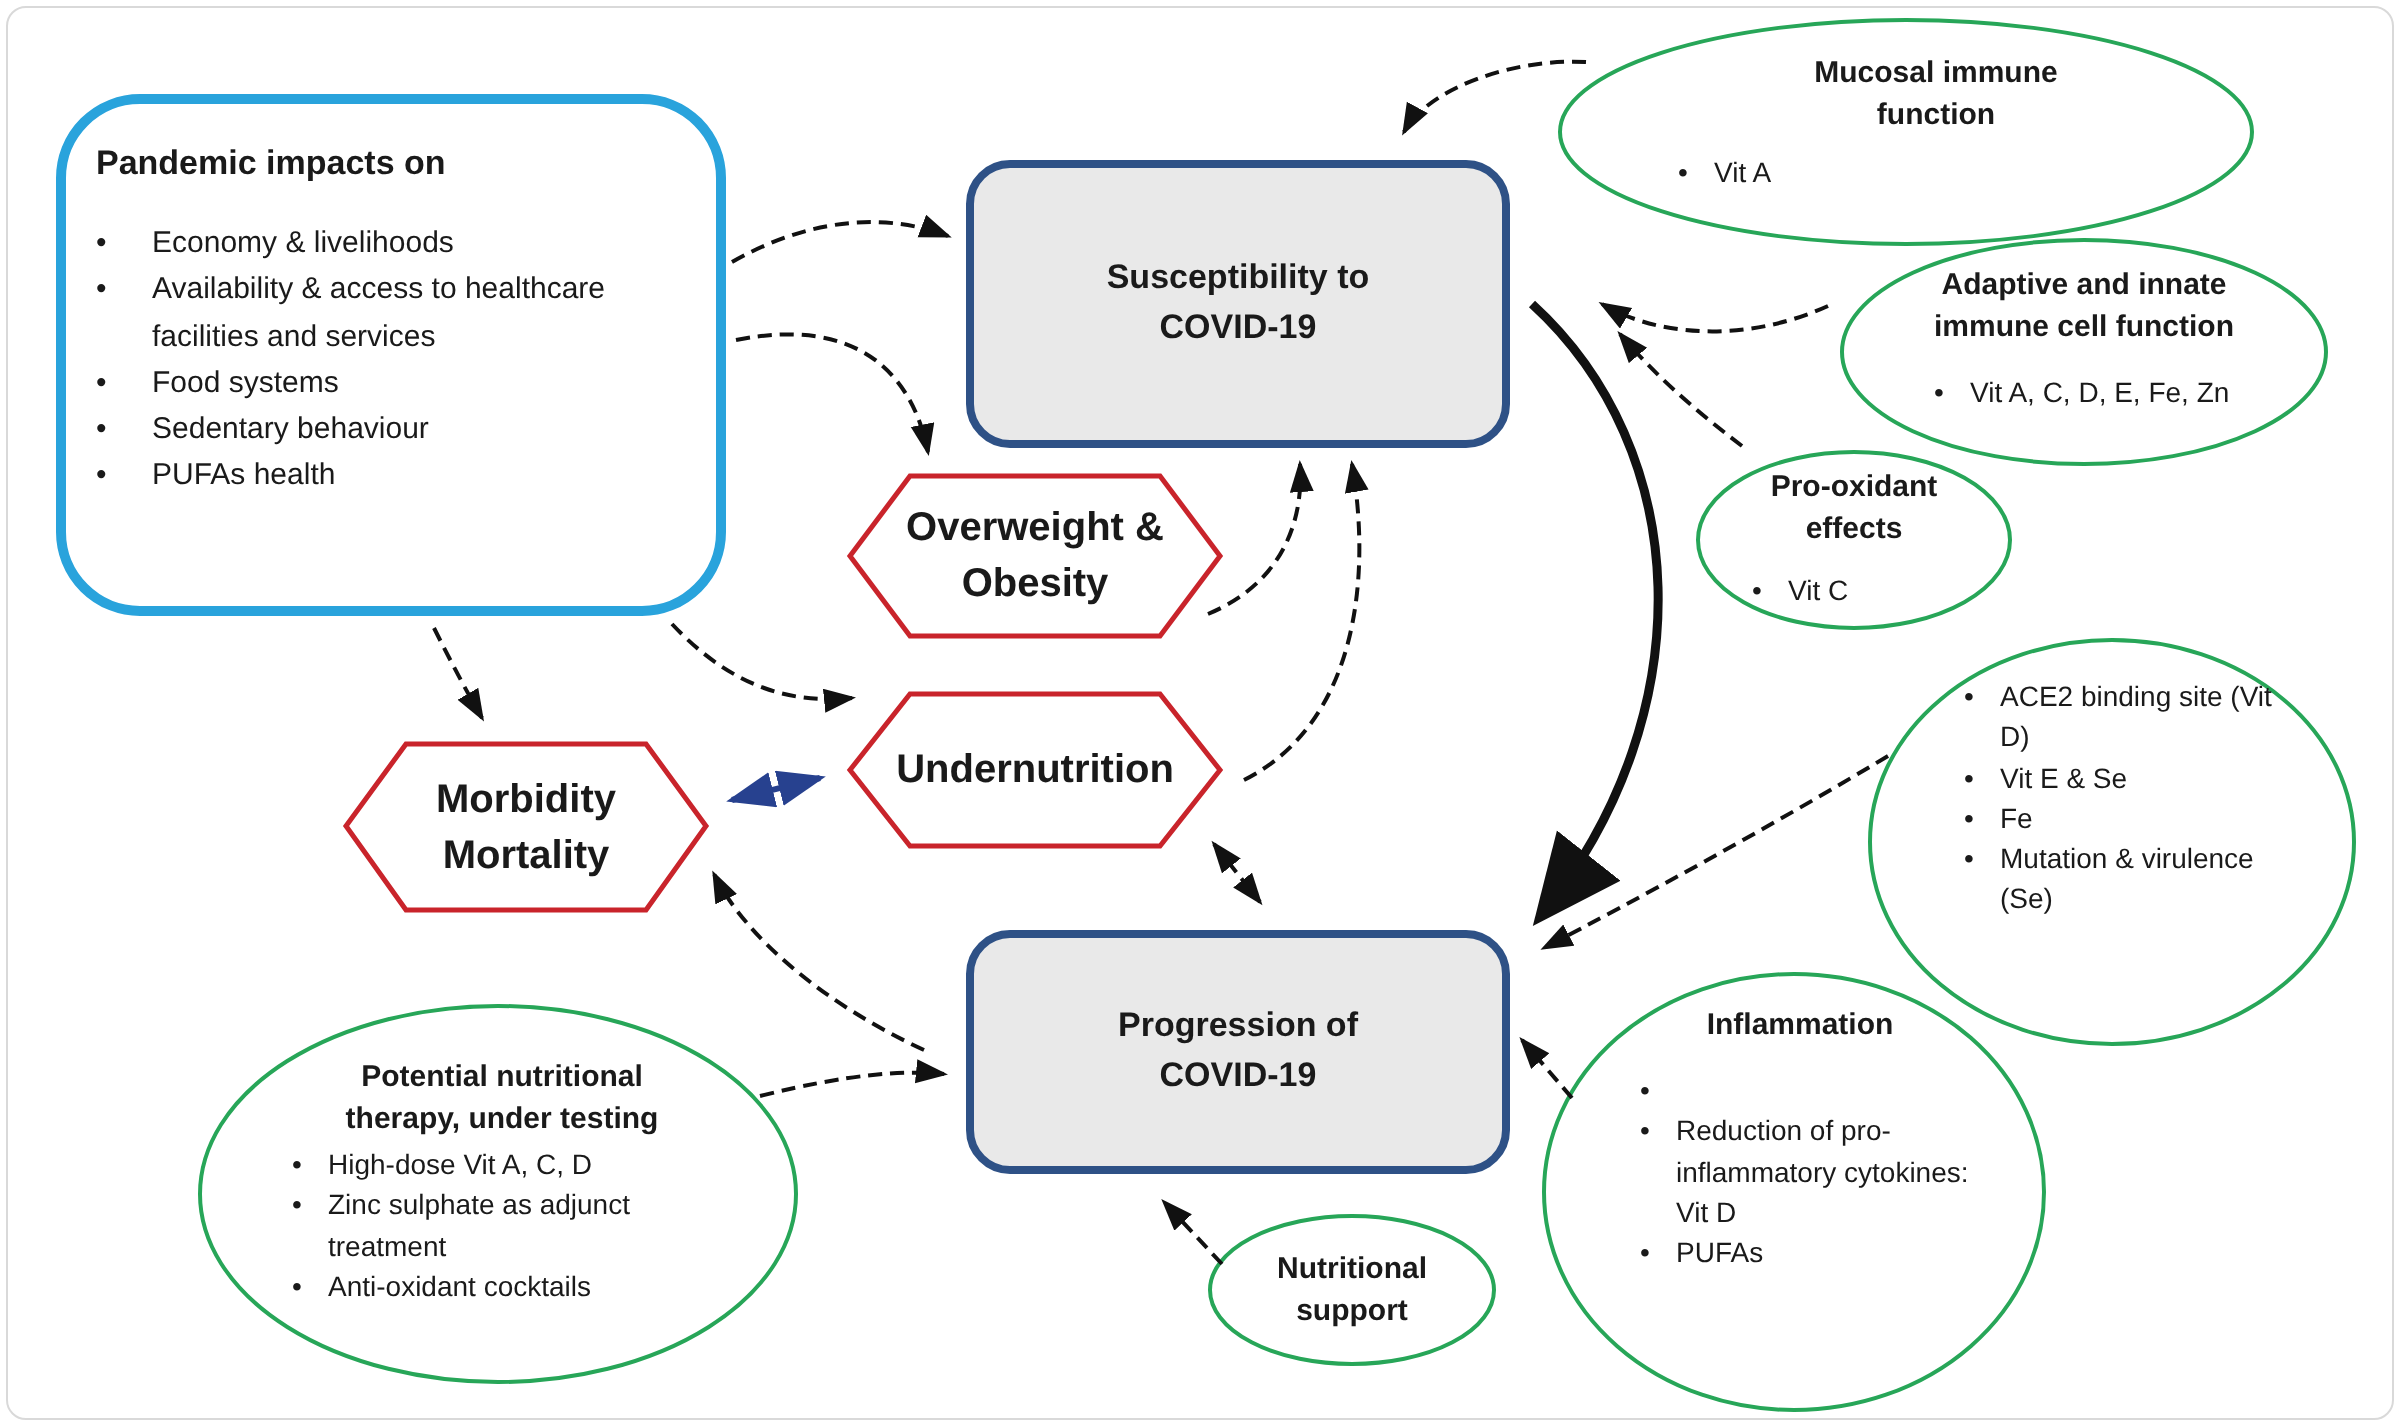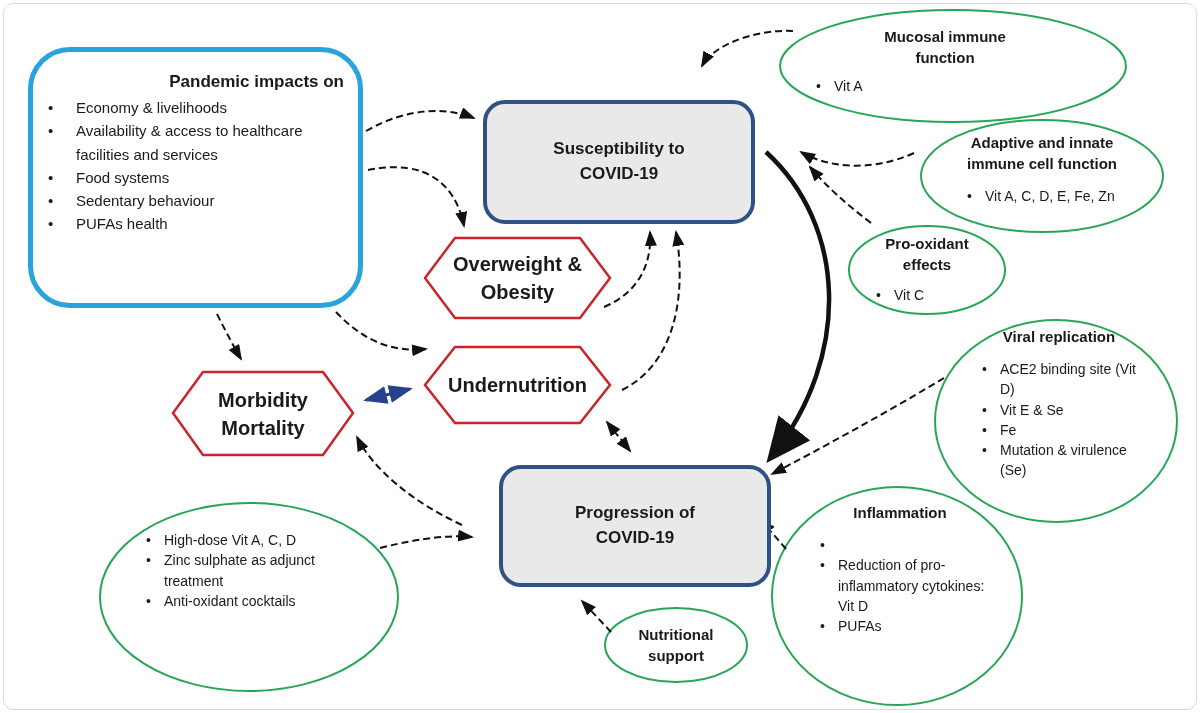--- a/index.html
+++ b/index.html
@@ -13,21 +13,21 @@
   .arrow-thick{fill:none;stroke:var(--arrow_black,#111111);stroke-width:4.5;}
   .arrow-blue{fill:none;stroke:var(--blue_arrow,#27418f);stroke-width:3;}
   .mk-black{fill:var(--arrow_black,#111111);}
   .mk-blue{fill:var(--blue_arrow,#27418f);}
   .preline{white-space:pre-line;}
   
   .bluebox{position:absolute;border:5px solid var(--cyan_border,#29a3dc);border-radius:42px;background:#fff;box-sizing:border-box;}
   .greybox{position:absolute;border:4px solid var(--navy_border,#2e5186);border-radius:22px;background:var(--box_fill,#e9e9e9);box-sizing:border-box;display:flex;align-items:center;justify-content:center;text-align:center;font-weight:bold;font-size:17px;line-height:1.45;}
   .hexlabel{position:absolute;display:flex;align-items:center;justify-content:center;text-align:center;font-weight:bold;font-size:20px;line-height:1.4;}
   
-  .ptitle{font-weight:bold;font-size:17px;text-align:right;margin-bottom:4px;}
+  .ptitle{font-weight:bold;font-size:17px;text-align:left;margin-bottom:18px;}
   ul.blist{list-style:none;margin:0;padding:0;}
   ul.blist li{display:flex;font-size:15px;line-height:1.55;}
   ul.blist li .b{flex:0 0 28px;}
   
   .etitle{font-weight:bold;font-size:15px;text-align:center;line-height:1.4;}
   ul.elist{list-style:none;margin:8px 0 0 0;padding:0;}
   ul.elist li{display:flex;font-size:14px;line-height:1.45;}
   ul.elist li .b{flex:0 0 18px;}
   .txt{position:absolute;z-index:3;}
 </style>
@@ -102,32 +102,32 @@
           <span class="b">•</span>
           <span>Sedentary behaviour</span>
         </li>
       <li>
           <span class="b">•</span>
           <span>PUFAs health</span>
         </li>
     </ul>
   </div>
 
-  <div class="greybox preline" style="left:483px;top:100px;width:272px;height:124px;">Susceptibility to
+  <div class="greybox preline" style="left:483px;top:80px;width:272px;height:144px;">Susceptibility to
 COVID-19</div>
-  <div class="greybox preline" style="left:483px;top:465px;width:272px;height:122px;margin-left:16px;">Progression of
+  <div class="greybox preline" style="left:483px;top:465px;width:272px;height:122px;">Progression of
 COVID-19</div>
 
   <div class="hexlabel preline" style="left:425px;top:238px;width:185px;height:80px;">Overweight &amp;
 Obesity</div>
   <div class="hexlabel preline" style="left:173px;top:372px;width:180px;height:83px;">Morbidity
 Mortality</div>
   <div class="hexlabel preline" style="left:425px;top:347px;width:185px;height:76px;">Undernutrition</div>
 
-  <div class="txt" style="left:792px;top:26px;width:306px;">
+  <div class="txt" style="left:815px;top:26px;width:306px;">
     <div class="etitle preline">Mucosal immune
 function</div>
     <ul class="elist" style="margin-left:24px;">
       <li>
           <span class="b">•</span>
           <span>Vit A</span>
         </li>
     </ul>
   </div>
 
@@ -147,21 +147,20 @@
 effects</div>
     <ul class="elist" style="margin-left:16px;margin-top:10px;">
       <li>
           <span class="b">•</span>
           <span>Vit C</span>
         </li>
     </ul>
   </div>
 
   <div class="txt" style="left:968px;top:326px;width:182px;">
-    <div class="etitle preline">Viral replication</div>
     <ul class="elist" style="margin-left:14px;margin-top:12px;width:160px;">
       <li>
           <span class="b">•</span>
           <span>ACE2 binding site (Vit D)</span>
         </li>
       <li>
           <span class="b">•</span>
           <span>Vit E &amp; Se</span>
         </li>
       <li>
@@ -191,20 +190,22 @@
         </li>
     </ul>
   </div>
 
   <div class="txt" style="left:615px;top:624px;width:122px;">
     <div class="etitle preline">Nutritional
 support</div>
   </div>
 
   <div class="txt" style="left:120px;top:528px;width:262px;">
+    <div class="etitle preline">Potential nutritional
+therapy, under testing</div>
     <ul class="elist" style="margin-left:26px;margin-top:2px;width:224px;">
       <li>
           <span class="b">•</span>
           <span>High-dose Vit A, C, D</span>
         </li>
       <li>
           <span class="b">•</span>
           <span>Zinc sulphate as adjunct treatment</span>
         </li>
       <li>

